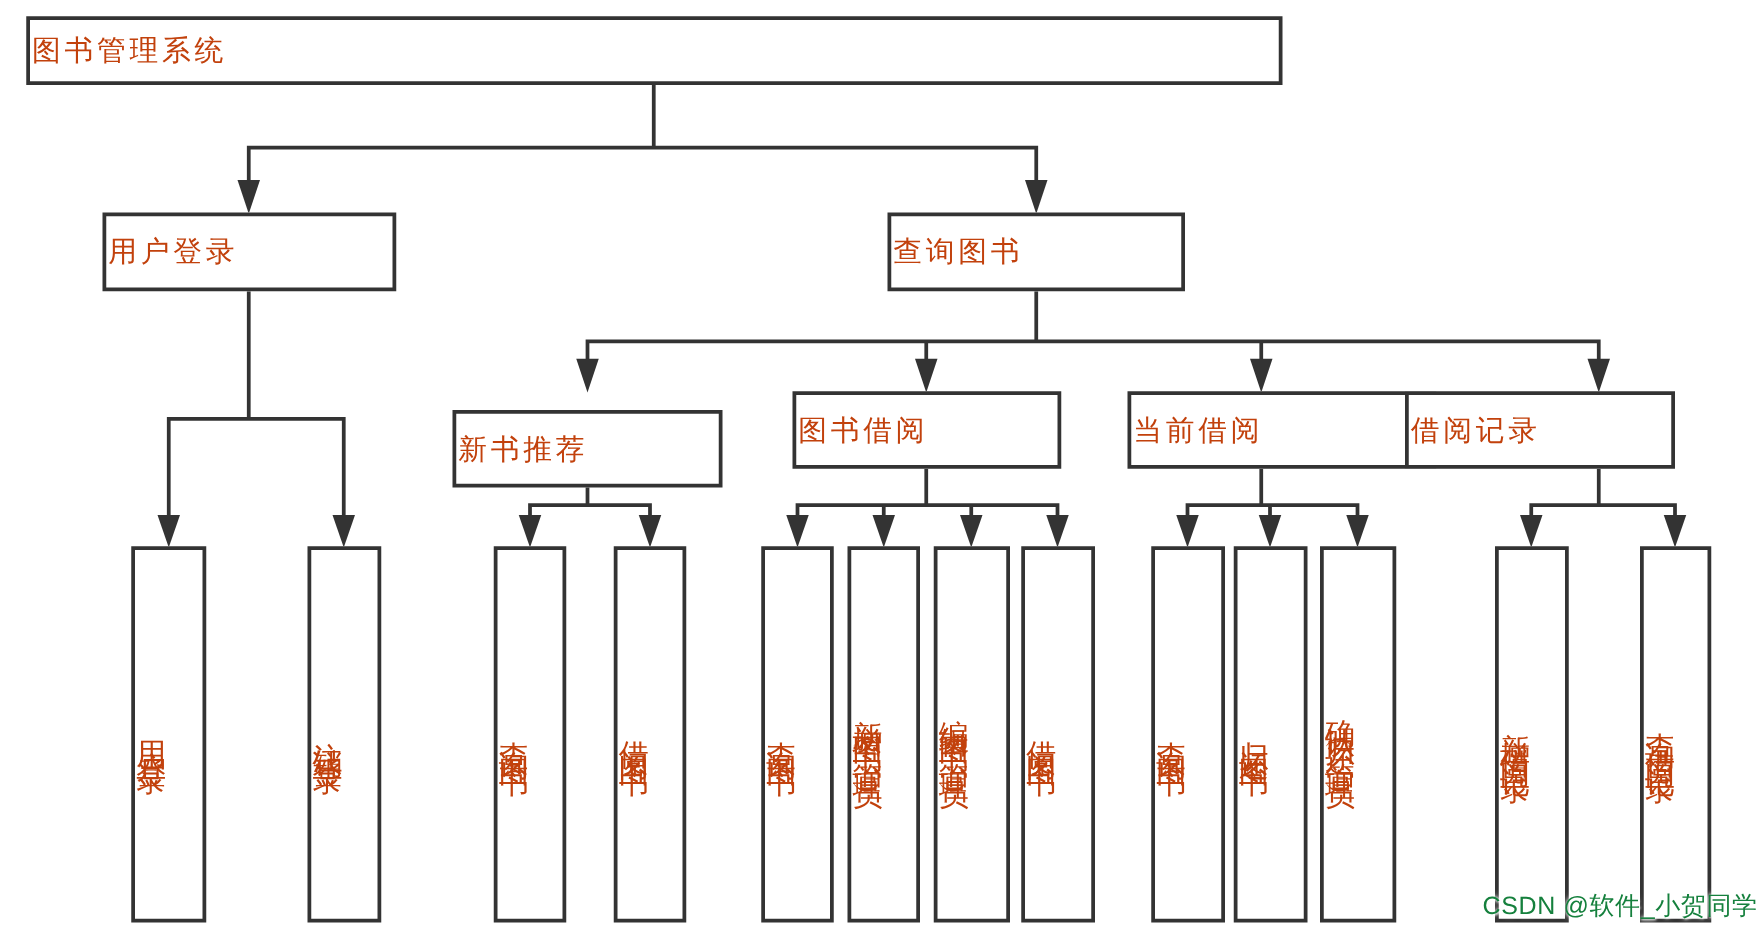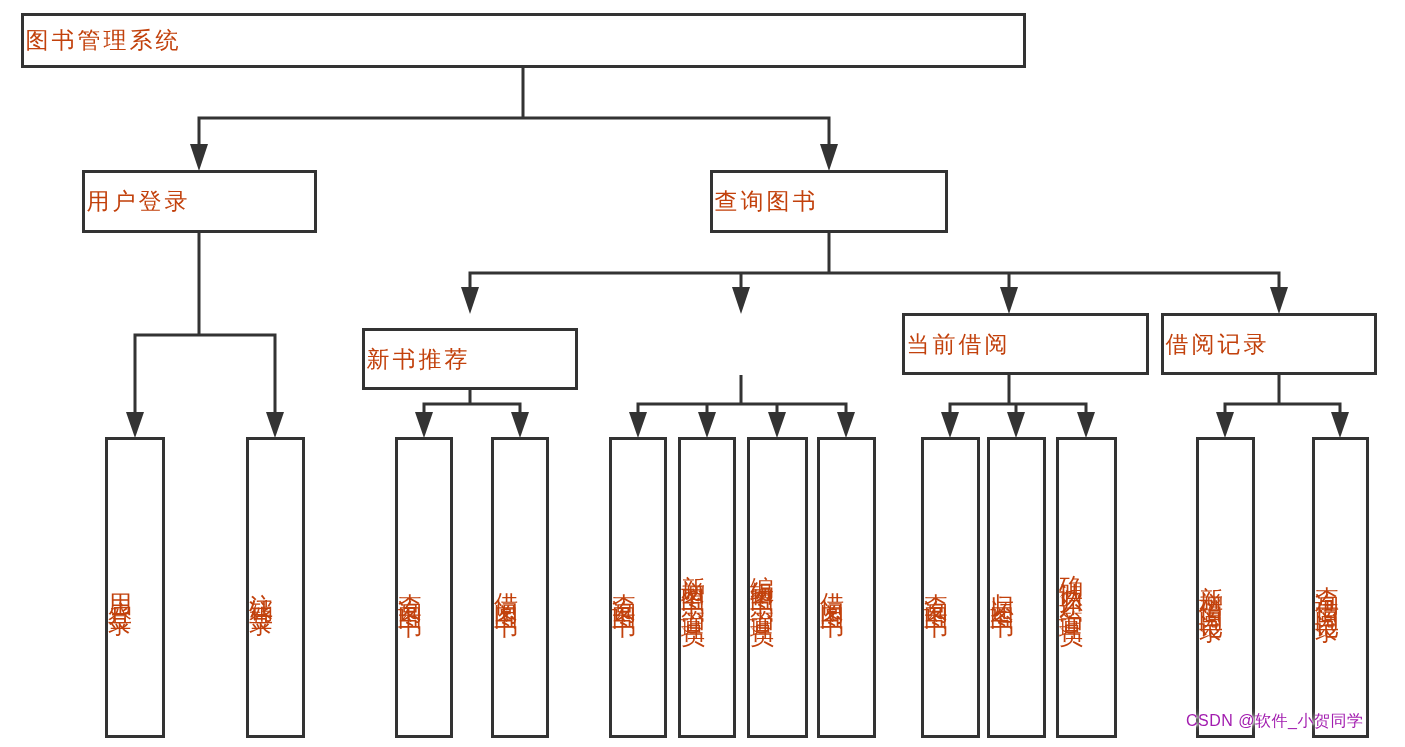--- a/index.html
+++ b/index.html
@@ -32,22 +32,22 @@
     writing-mode:vertical-rl;
     text-orientation:mixed;
     font-size:24px;
     letter-spacing:7px;
     line-height:1;
     white-space:nowrap;
   }
   .watermark {
     position:absolute;
     left:1186px; top:711px;
-    font-size:16px;
-    color:#a21caf;
+    font-size:20px;
+    color:#15803d;
     letter-spacing:0.5px;
     white-space:nowrap;
     z-index:3;
     text-shadow:0 0 3px #ffffff, 0 0 6px #ffffff, 1px 1px 2px #ffffff;
   }
 </style>
 </head>
 <body>
 
 <div class="canvas">
@@ -102,24 +102,27 @@
   <div class="box hbox" style="left:82px;top:170px;width:235px;height:63px">
     <span class="lbl">用户登录</span>
   </div>
   <div class="box hbox" style="left:710px;top:170px;width:238px;height:63px">
     <span class="lbl">查询图书</span>
   </div>
 
   <div class="box hbox" style="left:362px;top:328px;width:216px;height:62px">
     <span class="lbl">新书推荐</span>
   </div>
+  <div class="box hbox" style="left:634px;top:313px;width:215px;height:62px">
+    <span class="lbl">图书借阅</span>
+  </div>
   <div class="box hbox" style="left:902px;top:313px;width:247px;height:62px">
     <span class="lbl">当前借阅</span>
   </div>
-  <div class="box hbox" style="left:1161px;top:313px;width:216px;height:62px">
+  <div class="box hbox" style="left:1124px;top:313px;width:216px;height:62px">
     <span class="lbl">借阅记录</span>
   </div>
 
   <div class="box vbox" style="left:105px;top:437px;width:60px;height:301px">
     <span class="lbl">用户登录</span>
   </div>
   <div class="box vbox" style="left:246px;top:437px;width:59px;height:301px">
     <span class="lbl">注销登录</span>
   </div>
 

